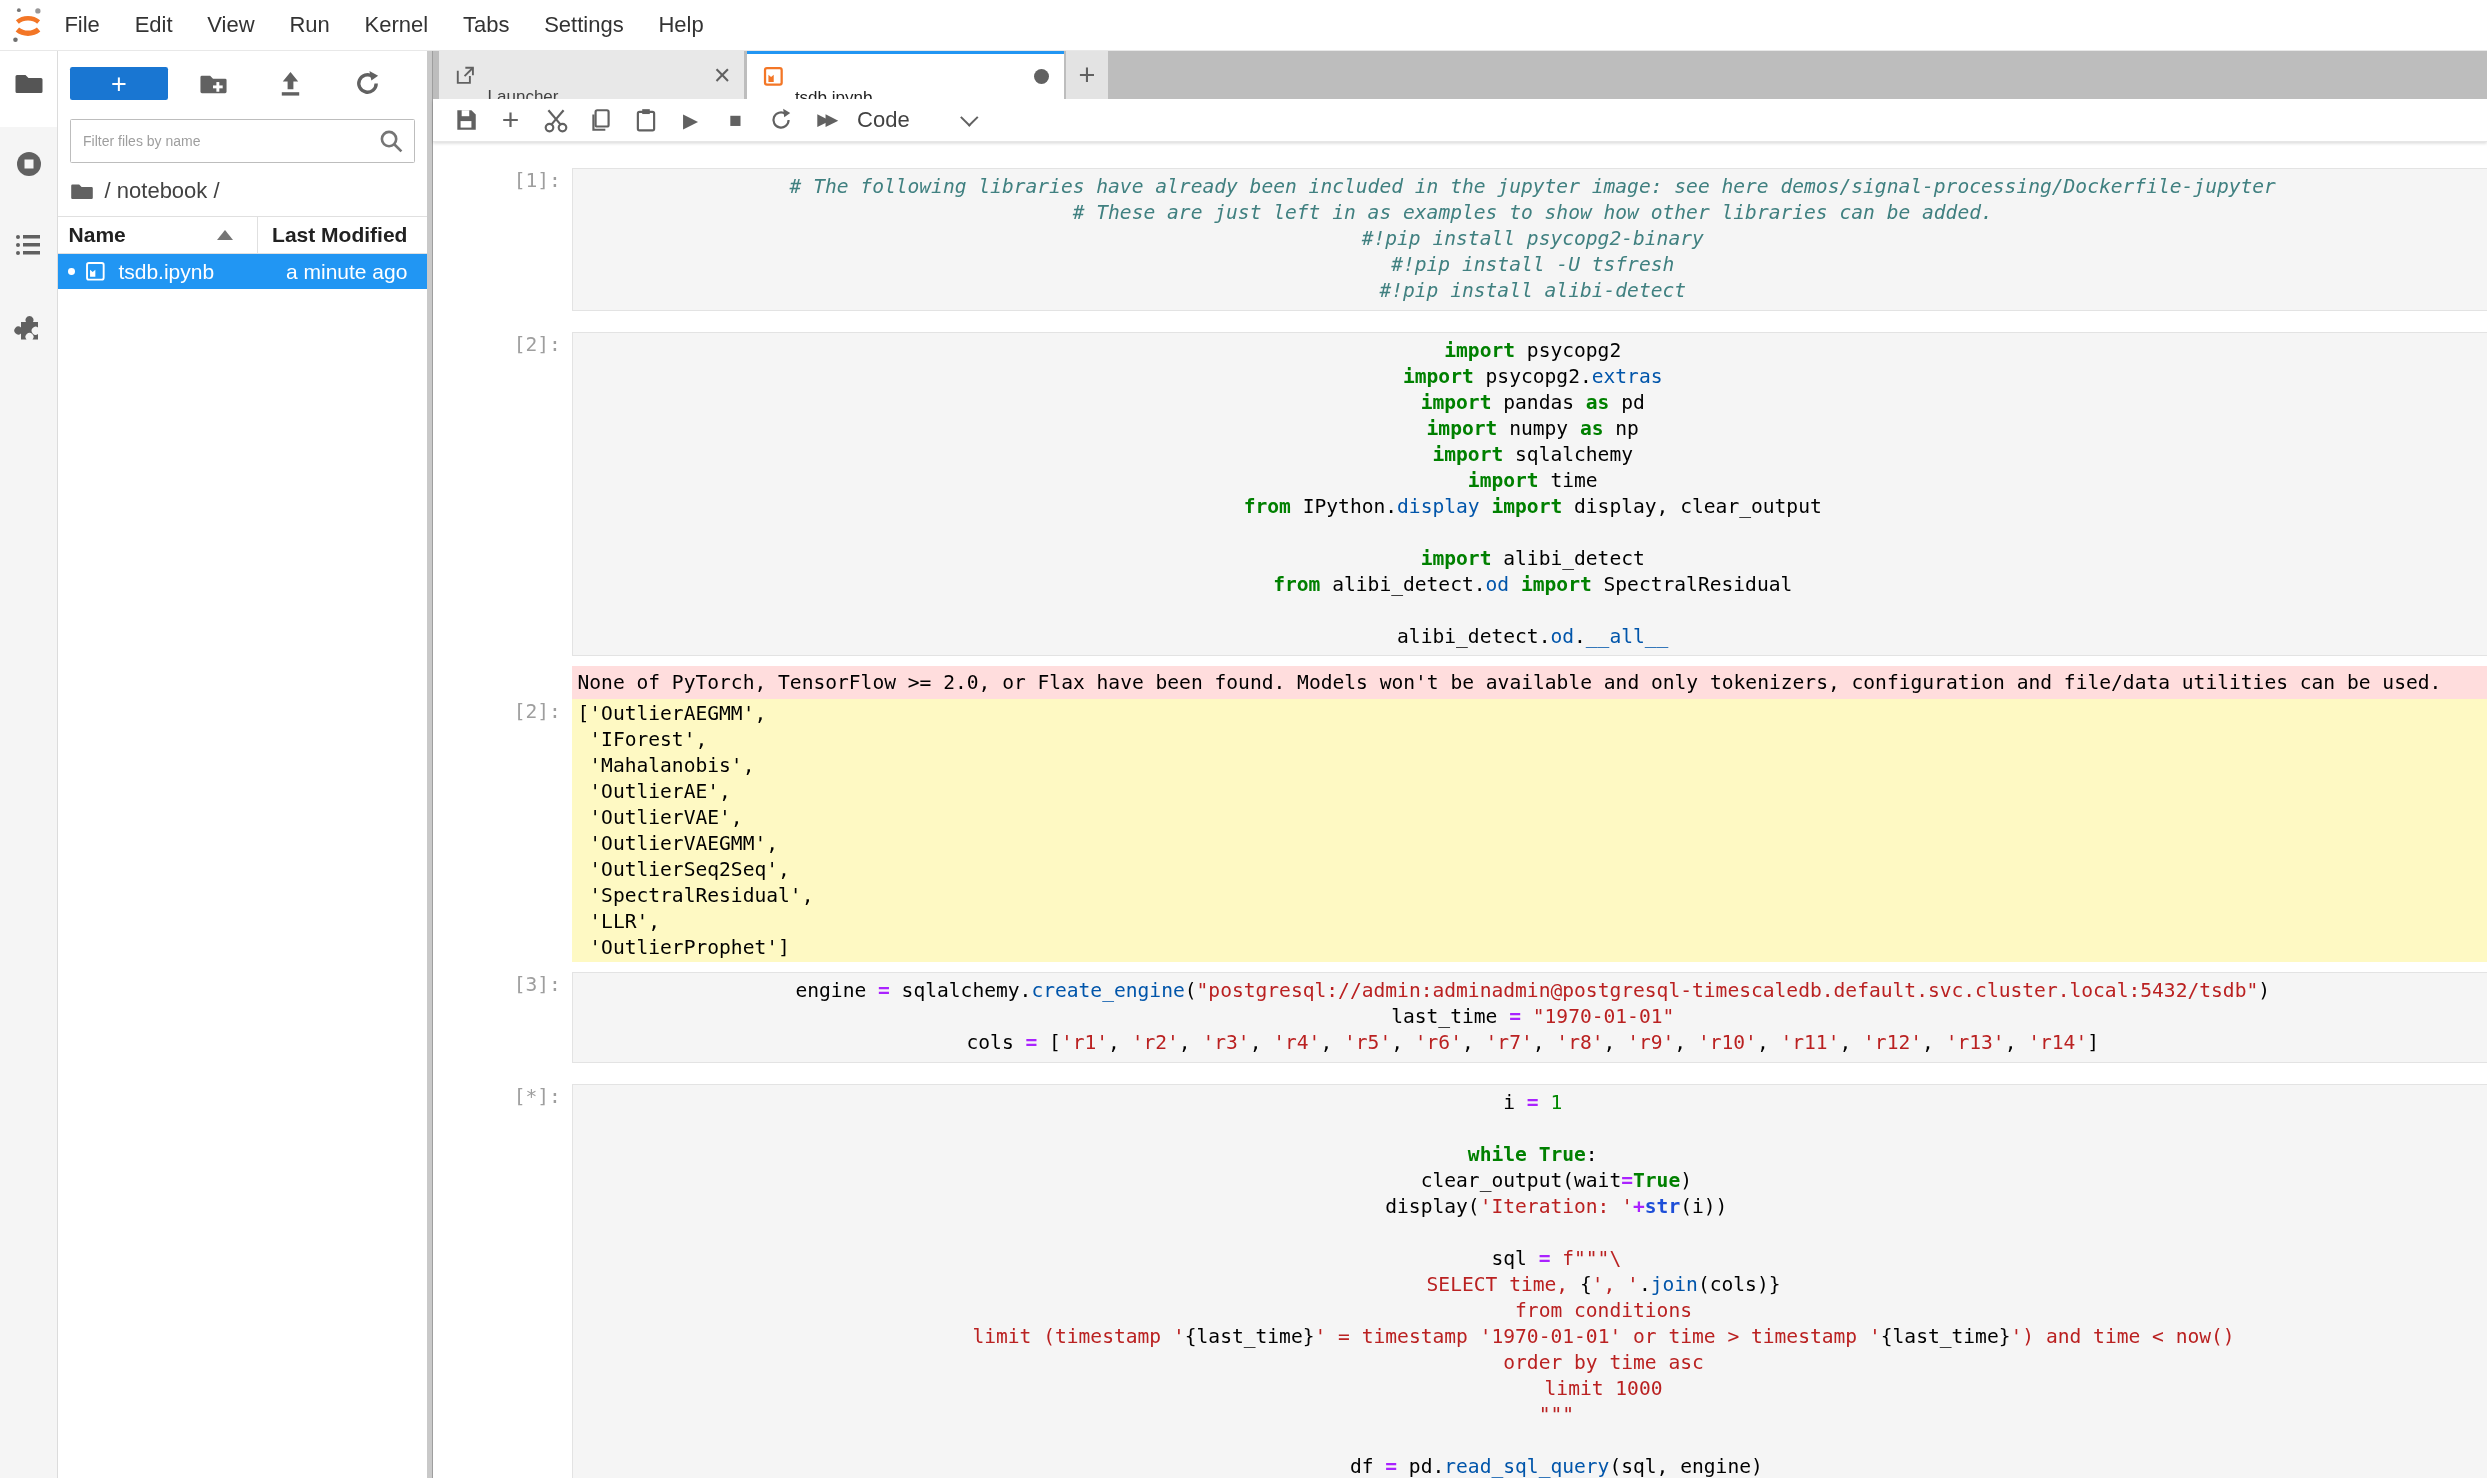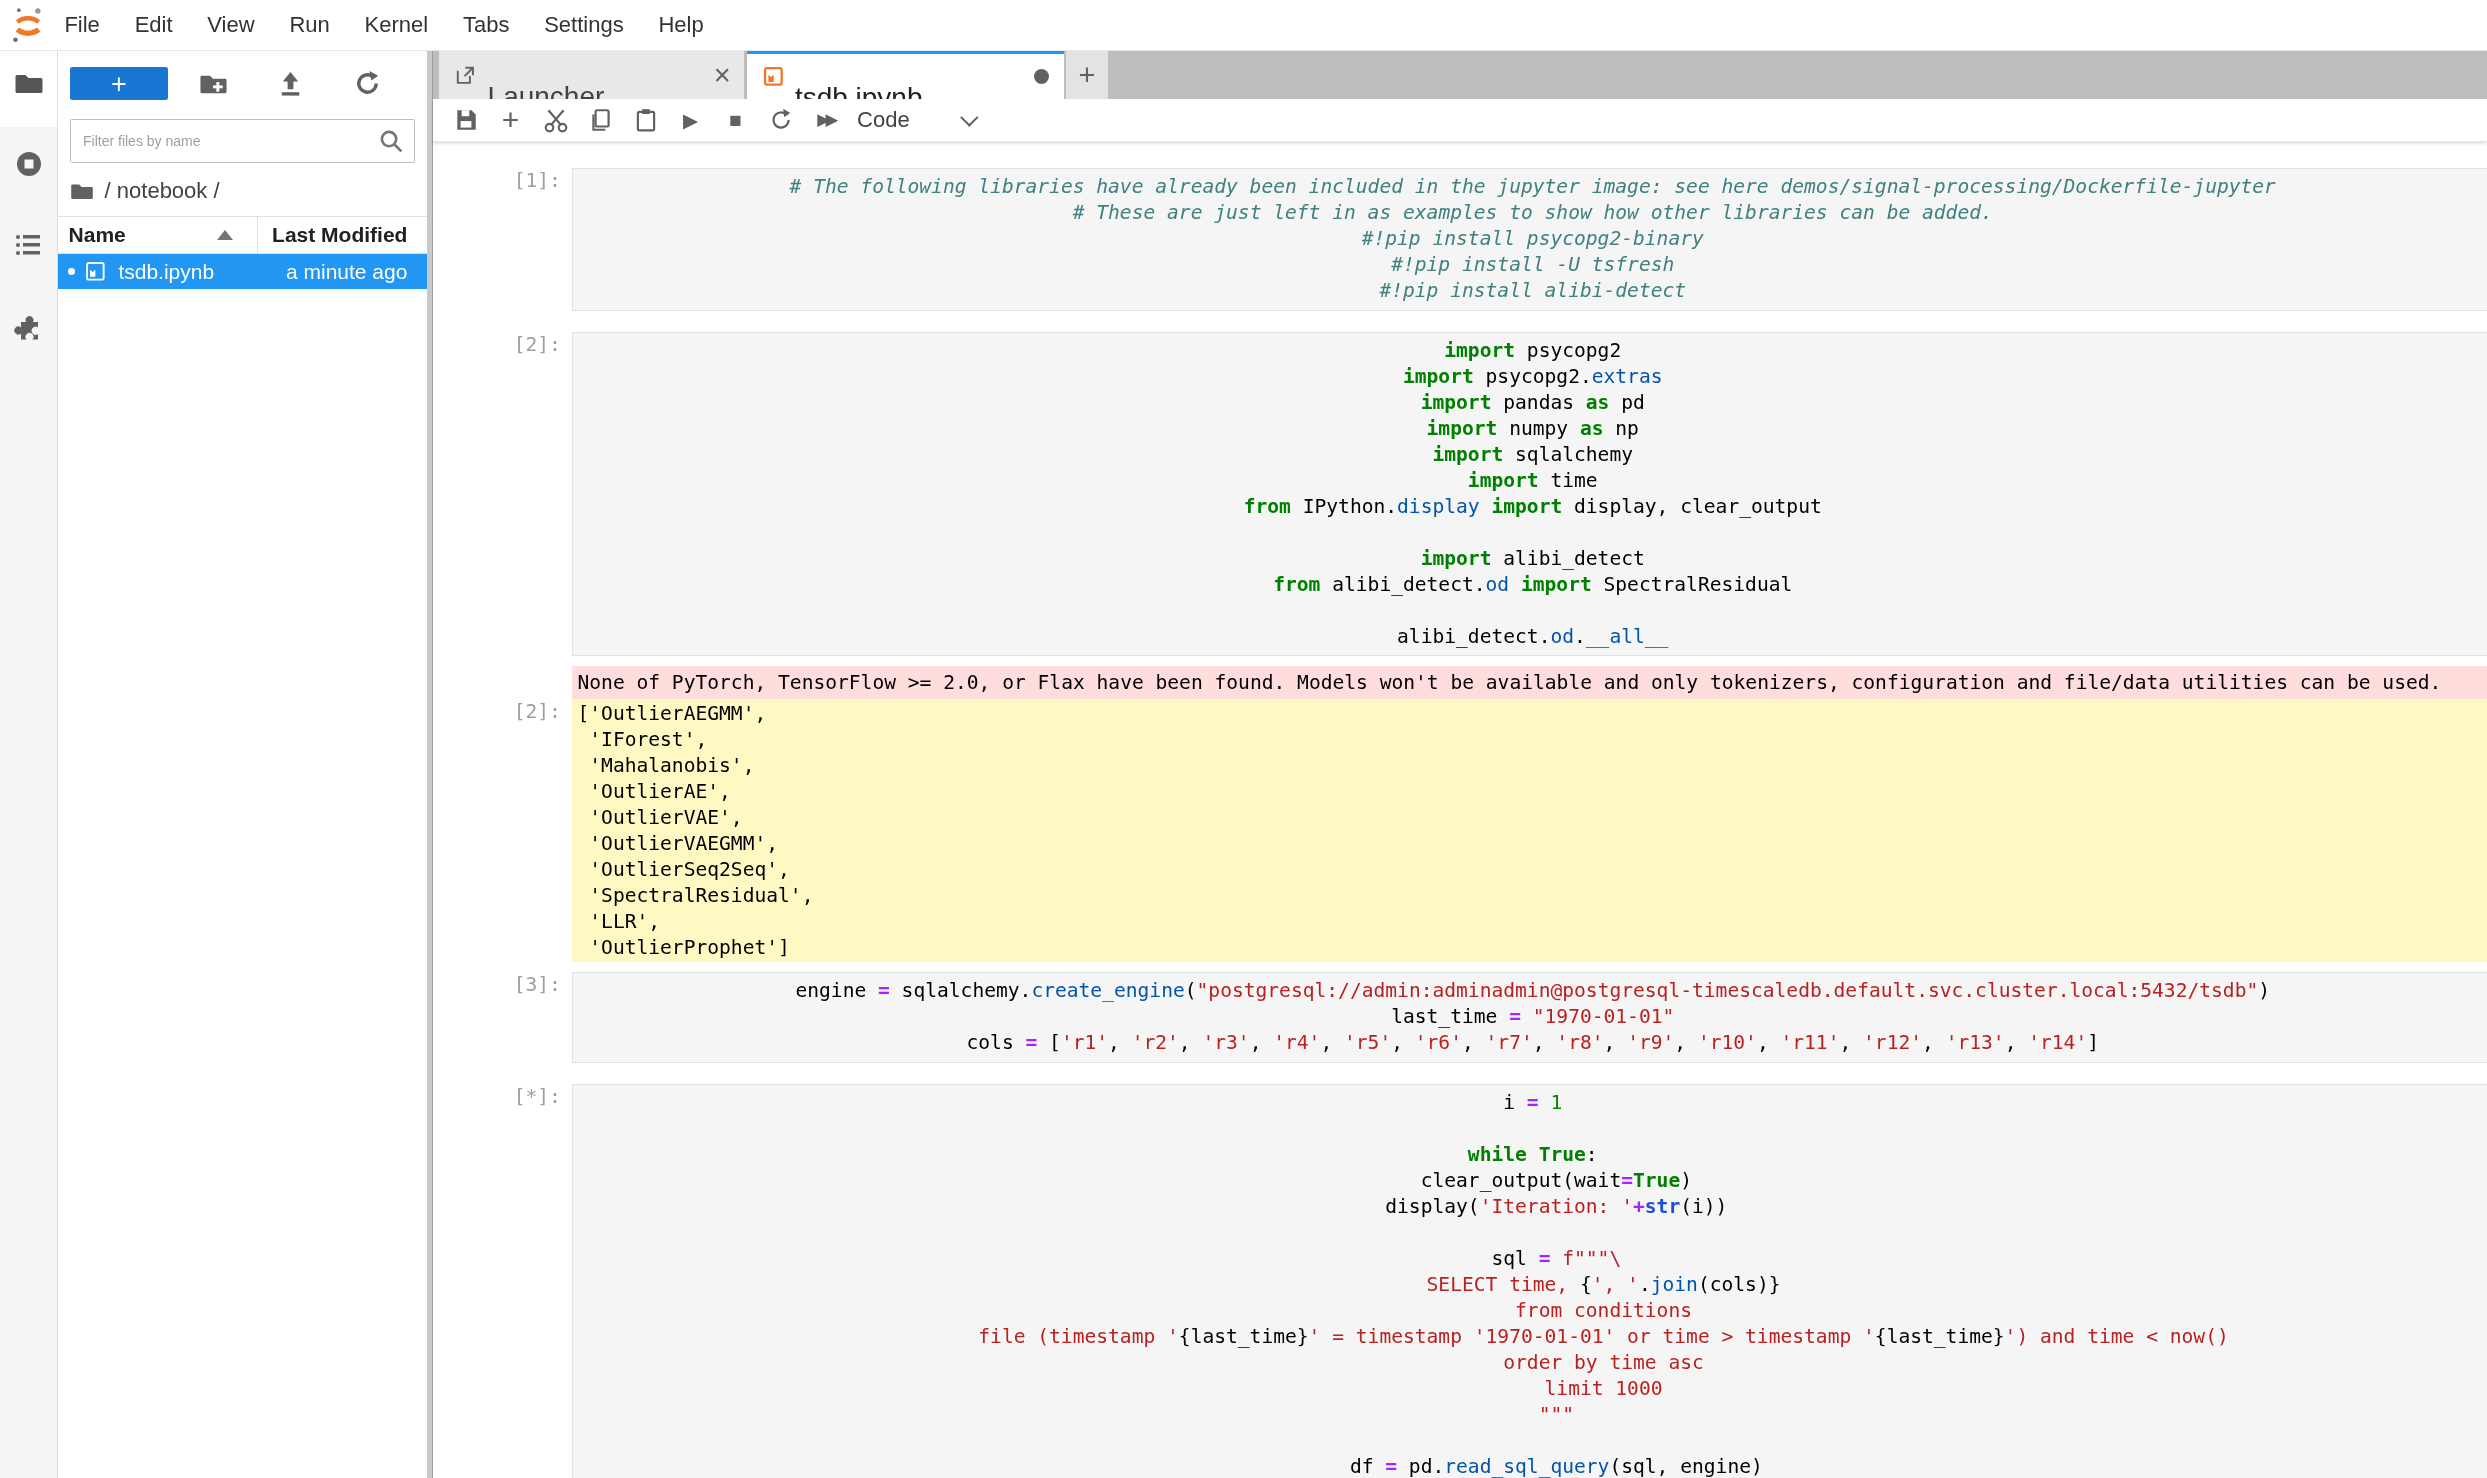--- a/index.html
+++ b/index.html
@@ -44,21 +44,21 @@
   .panel-divider{width:4.5px;flex:none;background:#c9c9c9;border-right:0.8px solid #9e9e9e;}
 
   
   .workspace{flex:1;display:flex;flex-direction:column;min-width:0;}
   .tabbar{height:48px;flex:none;background:#bdbdbd;display:flex;align-items:stretch;padding-left:6.8px;}
   .tab{display:flex;align-items:center;box-sizing:border-box;}
   .tab-launcher{width:305px;background:#e8e8e8;margin-right:2.3px;}
   .tab-launcher .tab-label{color:#424242;}
   .tab-active{width:317px;background:#fff;border-top:3.8px solid #2196f3;}
   .tab-icon{width:22.7px;height:22.7px;margin-left:15px;flex:none;}
-  .tab-label{font-size:28px;margin-left:10.6px;color:#212121;margin-top:43px;}
+  .tab-label{font-size:17px;margin-left:10.6px;color:#212121;margin-top:43px;}
   .tab-close{margin-left:auto;margin-right:13.6px;font-size:29px;color:#616161;line-height:22.7px;}
   .dirty-dot{width:15px;height:15px;border-radius:50%;background:#616161;margin-left:auto;margin-right:15px;}
   .tab-add{width:42px;background:#e3e3e3;display:flex;align-items:center;justify-content:center;font-size:29px;color:#616161;margin-left:2.3px;}
 
   .toolbar{height:42px;flex:none;background:#fff;display:flex;align-items:center;padding-left:10.6px;border-bottom:0.8px solid #e6e6e6;box-shadow:0 1.5px 3px rgba(0,0,0,.14);position:relative;z-index:2;}
   .tb-btn{width:45px;height:35px;display:flex;align-items:center;justify-content:center;color:#616161;font-size:21px;}
   .tb-btn svg{width:26px;height:26px;}
   .tb-run{font-size:19.6px;}
   .tb-ffwd{letter-spacing:-4.5px;font-size:16.6px;}
   .mode-select{display:flex;align-items:center;margin-left:9px;}
@@ -326,21 +326,21 @@
               <div class="input-area">
                 <div class="code-line"><span class="tok-v">i </span><span class="tok-o">=</span><span class="tok-v"> </span><span class="tok-n">1</span></div>
                 <div class="code-line">&nbsp;</div>
                 <div class="code-line"><span class="tok-k">while</span><span class="tok-v"> </span><span class="tok-k">True</span><span class="tok-v">:</span></div>
                 <div class="code-line"><span class="tok-v">    clear_output(wait</span><span class="tok-o">=</span><span class="tok-k">True</span><span class="tok-v">)</span></div>
                 <div class="code-line"><span class="tok-v">    display(</span><span class="tok-s">'Iteration: '</span><span class="tok-o">+</span><span class="tok-b">str</span><span class="tok-v">(i))</span></div>
                 <div class="code-line">&nbsp;</div>
                 <div class="code-line"><span class="tok-v">    sql </span><span class="tok-o">=</span><span class="tok-v"> </span><span class="tok-s">f"""\</span></div>
                 <div class="code-line"><span class="tok-s">            SELECT time, </span><span class="tok-v">{</span><span class="tok-s">', '</span><span class="tok-v">.</span><span class="tok-p">join</span><span class="tok-v">(cols)}</span></div>
                 <div class="code-line"><span class="tok-s">            from conditions</span></div>
-                <div class="code-line"><span class="tok-s">            file (timestamp '</span><span class="tok-v">{last_time}</span><span class="tok-s">' = timestamp '1970-01-01' or time &gt; timestamp '</span><span class="tok-v">{last_time}</span><span class="tok-s">') and time &lt; now()</span></div>
+                <div class="code-line"><span class="tok-s">            limit (timestamp '</span><span class="tok-v">{last_time}</span><span class="tok-s">' = timestamp '1970-01-01' or time &gt; timestamp '</span><span class="tok-v">{last_time}</span><span class="tok-s">') and time &lt; now()</span></div>
                 <div class="code-line"><span class="tok-s">            order by time asc</span></div>
                 <div class="code-line"><span class="tok-s">            limit 1000</span></div>
                 <div class="code-line"><span class="tok-s">    """</span></div>
                 <div class="code-line">&nbsp;</div>
                 <div class="code-line"><span class="tok-v">    df </span><span class="tok-o">=</span><span class="tok-v"> pd.</span><span class="tok-p">read_sql_query</span><span class="tok-v">(sql, engine)</span></div>
                 <div class="code-line"><span class="tok-v">    df </span><span class="tok-o">=</span><span class="tok-v"> df.</span><span class="tok-p">fillna</span><span class="tok-v">(method</span><span class="tok-o">=</span><span class="tok-s">"ffill"</span><span class="tok-v">)</span></div>
               </div>
             </div>
           </div>
         </div>

